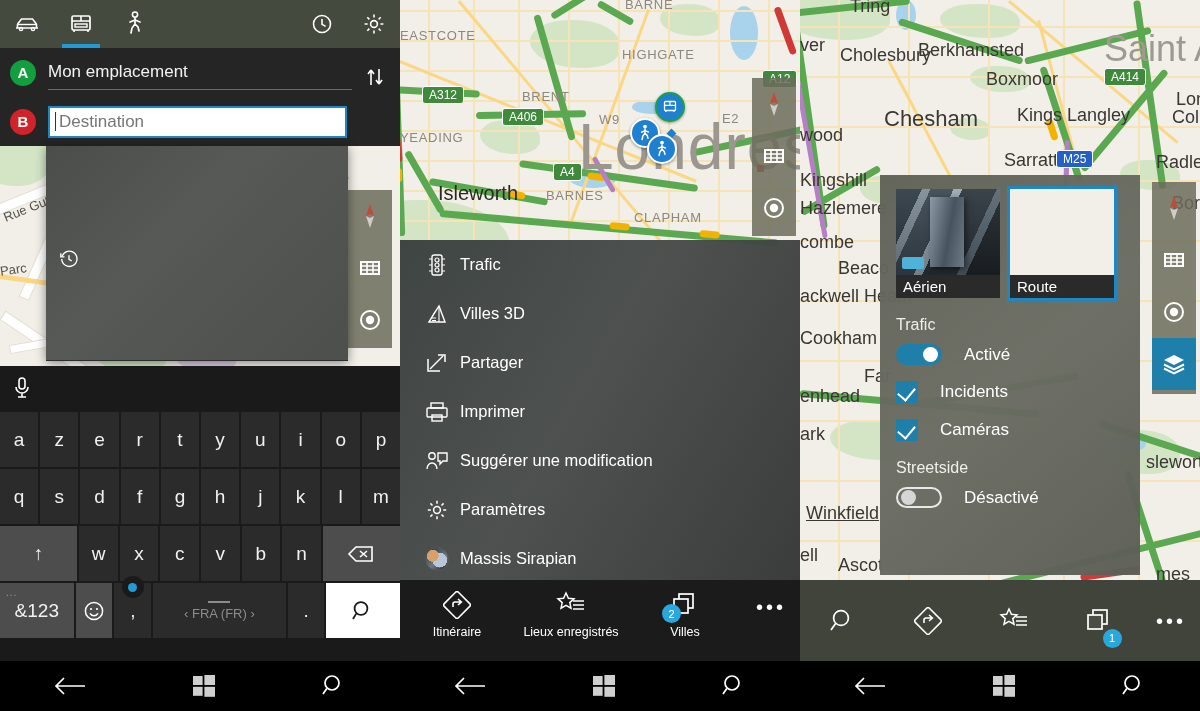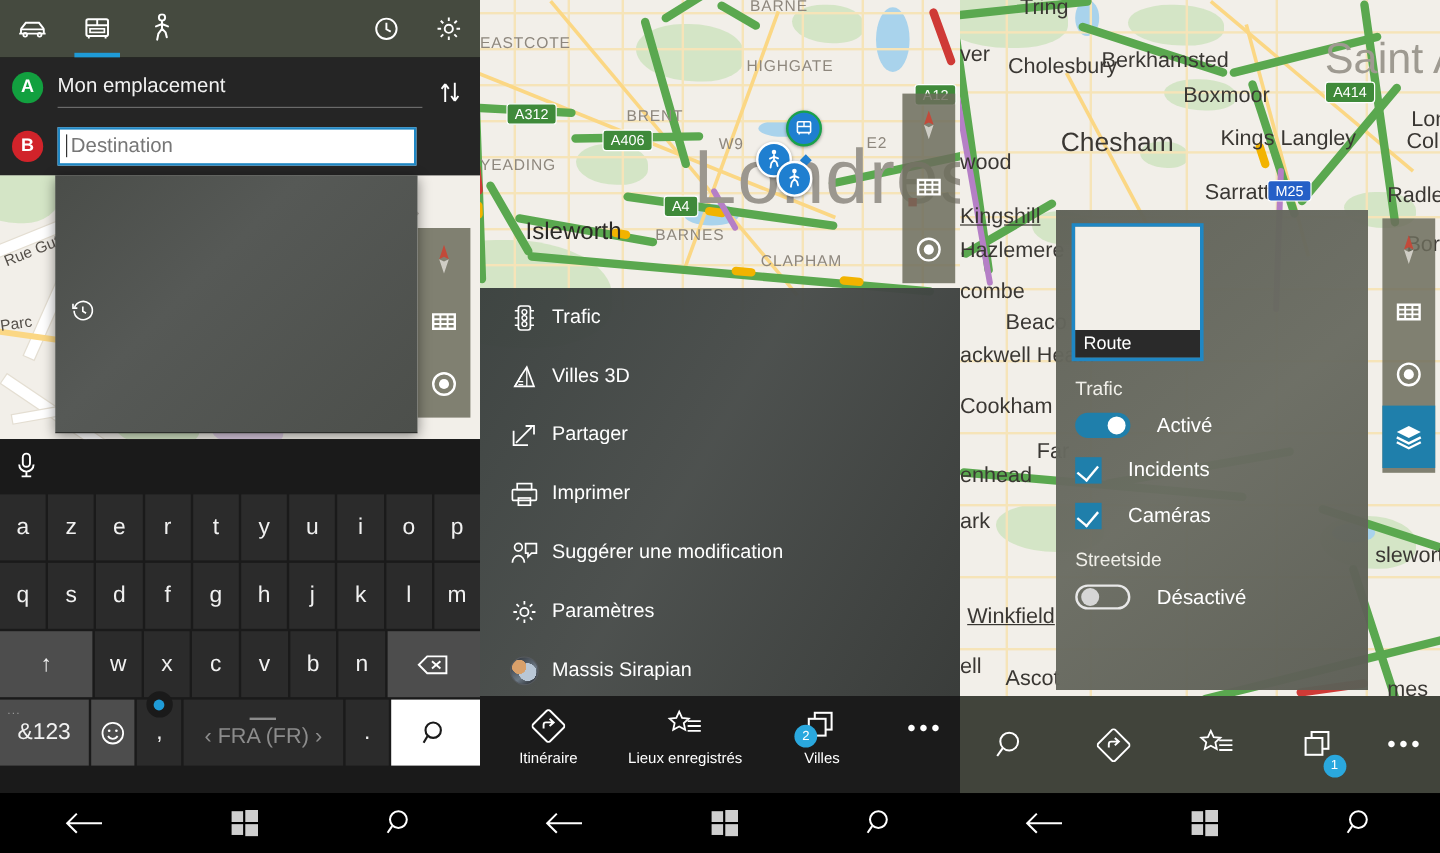--- a/index.html
+++ b/index.html
@@ -143,21 +143,21 @@
   .key {
     background: #2b2b2b; color: #f1f1f1;
     display: flex; align-items: center; justify-content: center;
     font-size: 19px; flex: 1 1 0; position: relative;
   }
   .key.light { background: #4d4d4d; }
   .key.white { background: #fff; color: #1a1a1a; }
   .key.wide2 { flex: 2 1 0; }
   .key.wide3 { flex: 3.6 1 0; }
   .key.spacekey { color: #8c8c8c; font-size: 14px; flex-direction: column; }
-  .key.spacekey .hint { font-size: 18px; }
+  .key.spacekey .hint { font-size: 13px; }
   .key .corner {
     position: absolute; top: 4px; left: 6px; color: #9a9a9a; font-size: 10px; letter-spacing: 1px;
   }
   .key .dot {
     position: absolute; top: -7px; left: 50%; transform: translateX(-50%);
     width: 22px; height: 22px; border-radius: 50%; background: #1a1a1a;
     display: flex; align-items: center; justify-content: center;
   }
   .key .dot i { width: 9px; height: 9px; border-radius: 50%; background: #1f9bd7; display: block; }
   .key .spaceline { width: 22px; height: 2px; background: #8c8c8c; margin-bottom: 3px; }
@@ -787,21 +787,21 @@
       <div class="lbl big" style="left:40px; top:45px;">Cholesbury</div>
       <div class="lbl big" style="left:118px; top:40px;">Berkhamsted</div>
       <div class="lbl big" style="left:186px; top:69px;">Boxmoor</div>
       <div class="lbl" style="left:304px; top:28px; font-size:36px; color:#9e9a91;">Saint Alba</div>
       <div class="lbl big" style="left:84px; top:106px; font-size:22px;">Chesham</div>
       <div class="lbl big" style="left:217px; top:105px;">Kings Langley</div>
       <div class="lbl big" style="left:204px; top:150px;">Sarratt</div>
       <div class="lbl big" style="left:356px; top:152px;">Radlett</div>
       <div class="lbl big" style="left:0px; top:35px;">ver</div>
       <div class="lbl big" style="left:0px; top:125px;">wood</div>
-      <div class="lbl big" style="left:0px; top:170px;text-decoration:underline;">Kingshill</div>
+      <div class="lbl big" style="left:0px; top:170px;">Kingshill</div>
       <div class="lbl big" style="left:0px; top:198px;">Hazlemere</div>
       <div class="lbl big" style="left:0px; top:232px;">combe</div>
       <div class="lbl big" style="left:38px; top:258px;">Beaco</div>
       <div class="lbl big" style="left:0px; top:286px;">ackwell Heath</div>
       <div class="lbl big" style="left:0px; top:328px;">Cookham</div>
       <div class="lbl big" style="left:0px; top:386px;">enhead</div>
       <div class="lbl big" style="left:0px; top:424px;">ark</div>
       <div class="lbl big" style="left:64px; top:366px;">Far</div>
       <div class="lbl big" style="left:6px; top:503px;text-decoration:underline;">Winkfield</div>
       <div class="lbl big" style="left:38px; top:555px;">Ascot</div>
@@ -839,20 +839,24 @@
               <path d="M12 2 2 7l10 5 10-5z" fill="#fff"></path>
               <path d="M2 11.5l10 5 10-5" fill="none" stroke="#fff" stroke-width="2"></path>
               <path d="M2 15.5l10 5 10-5" fill="none" stroke="#fff" stroke-width="2"></path>
             </svg>
         </div>
       </div>
     </div>
 
     <div class="p3-flyout">
       <div class="style-row">
+        <div class="style-card">
+          <div class="thumb aerial"></div>
+          <div class="cap">Aérien</div>
+        </div>
         <div class="style-card sel">
           <div class="thumb road">
             <div class="rd" style="left:-6px;top:14px;width:120px;"></div>
             <div class="rd" style="left:-6px;top:34px;width:120px;"></div>
             <div class="rd" style="left:-6px;top:56px;width:120px;"></div>
             <div class="rd" style="left:14px;top:0;width:100px;transform:rotate(90deg);"></div>
             <div class="rd" style="left:44px;top:0;width:100px;transform:rotate(90deg);"></div>
             <div class="hw violet" style="left:-4px;top:66px;width:120px;transform:rotate(-22deg);"></div>
             <div class="hw violet" style="left:52px;top:-6px;width:110px;transform:rotate(74deg);"></div>
             <div class="rd" style="left:48px;top:4px;width:70px;transform:rotate(58deg);background:#f6c352;"></div>

